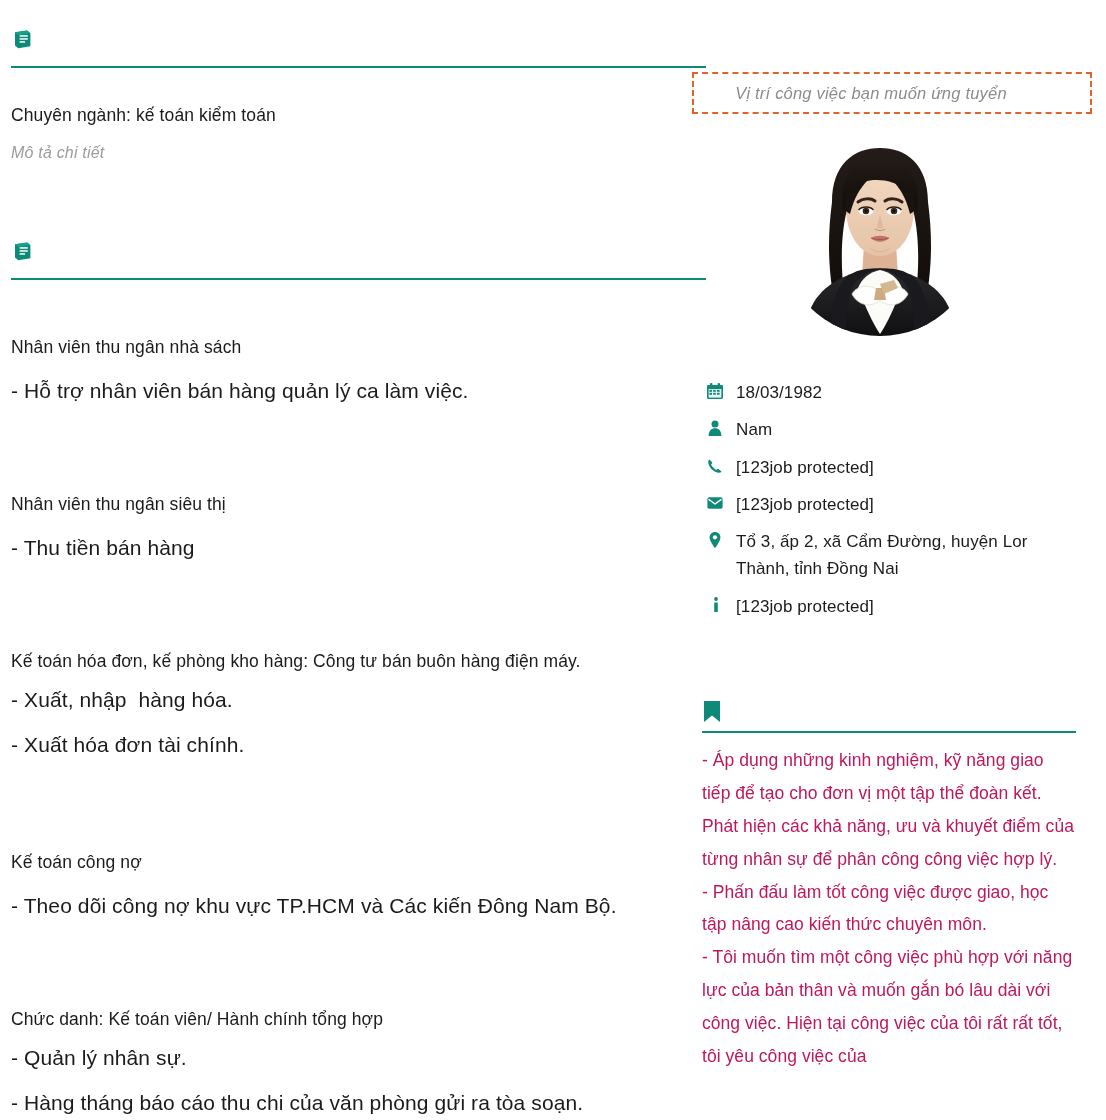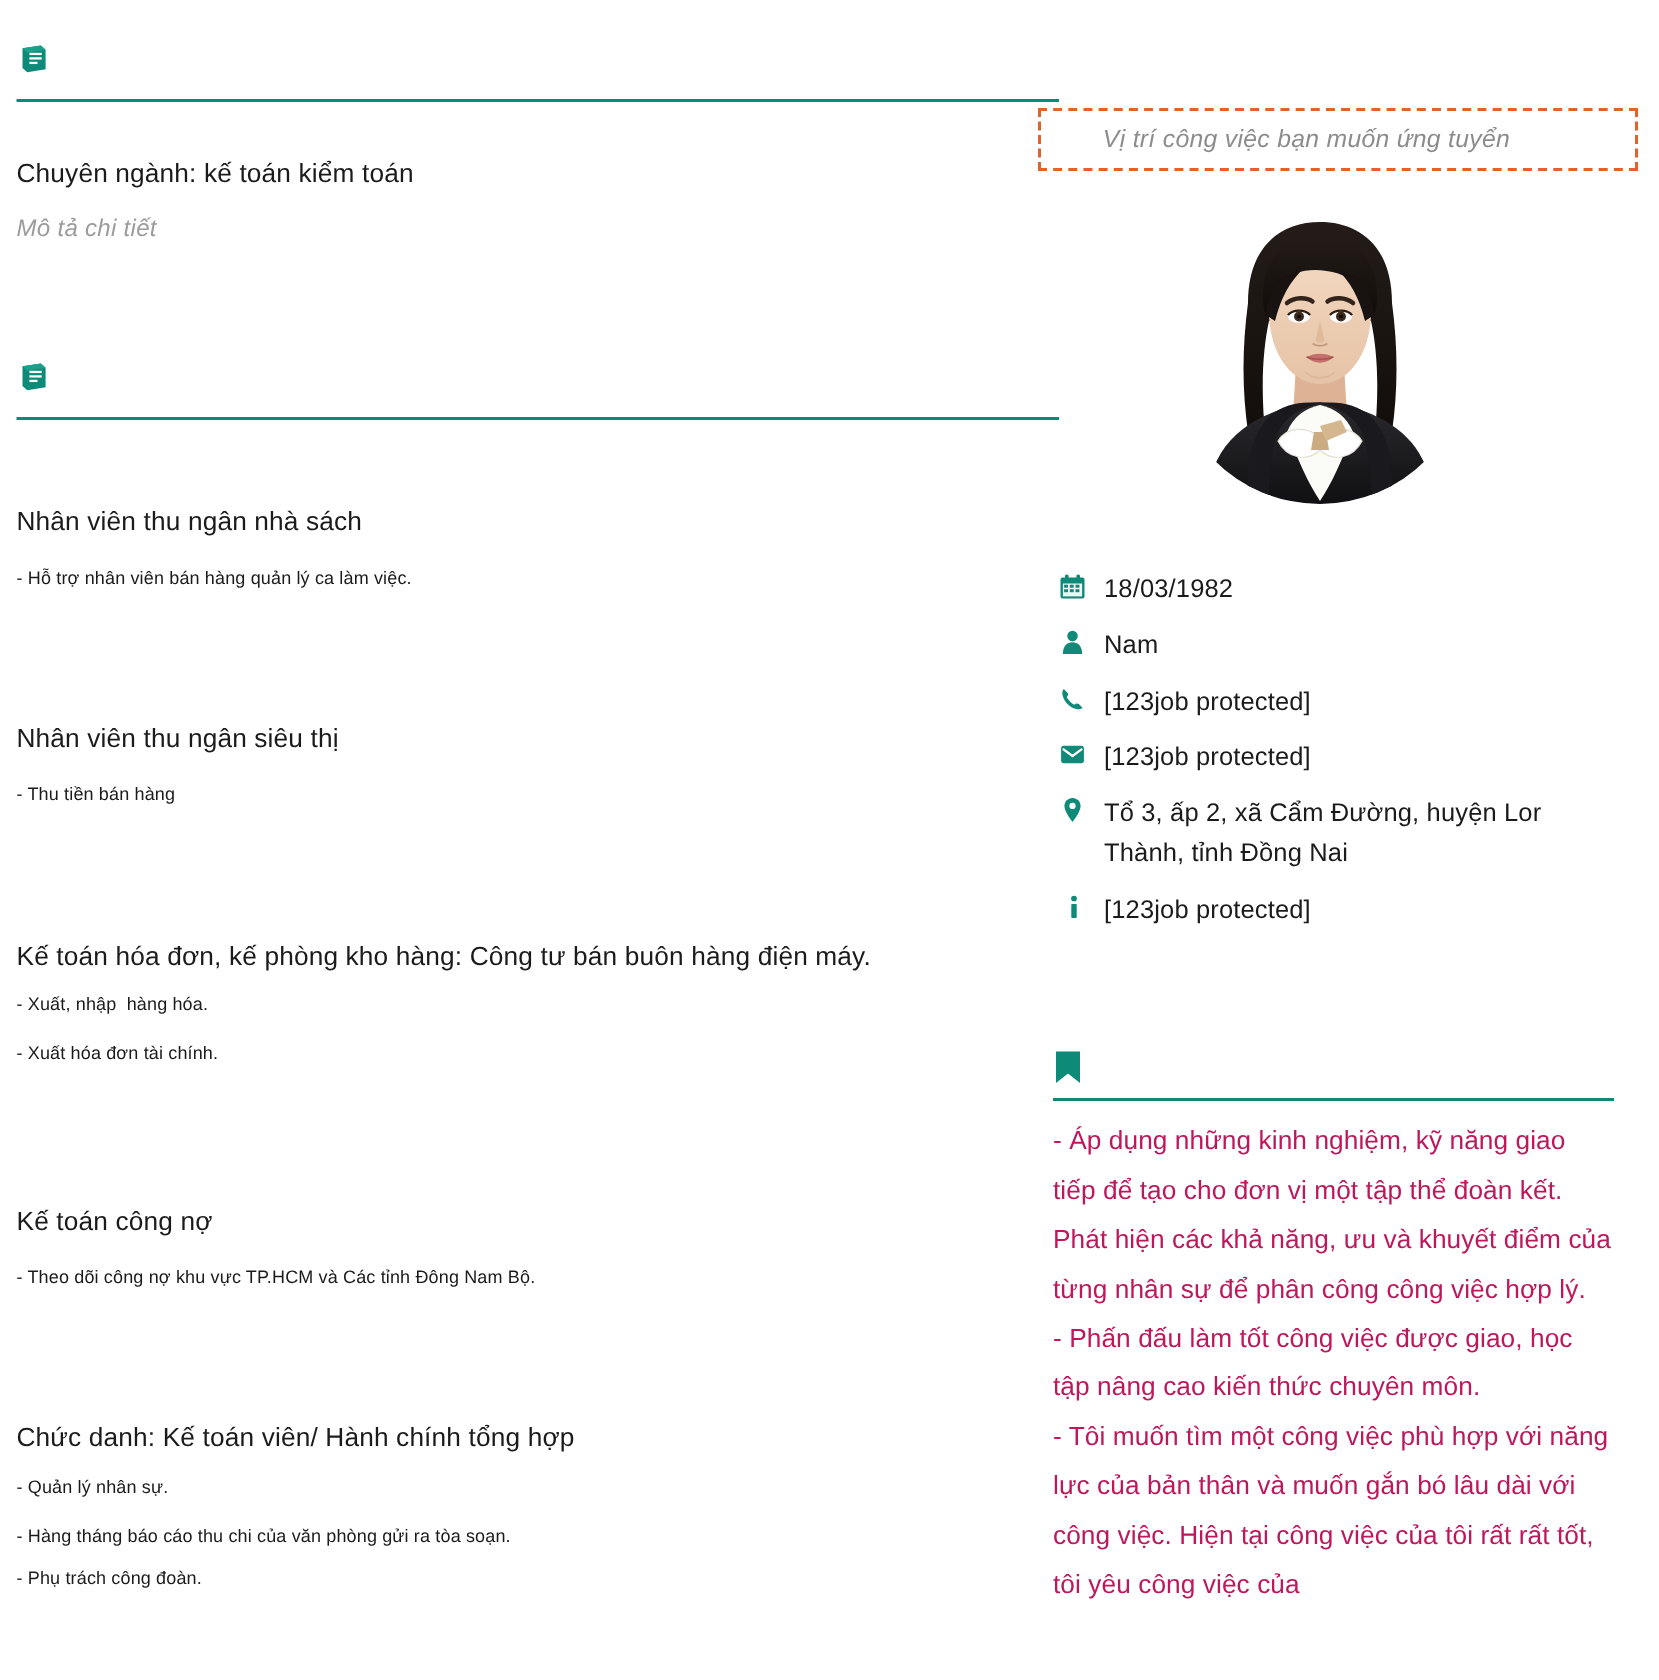--- a/index.html
+++ b/index.html
@@ -38,21 +38,21 @@
     margin-top: 2px;
   }
 
   .job-title {
     font-size: 17.5px;
     color: #1b1b1b;
     line-height: 1.35;
     letter-spacing: 0.1px;
   }
   .job-bullet {
-    font-size: 12px;
+    font-size: 21px;
     color: #1b1b1b;
     line-height: 1.35;
     letter-spacing: 0.1px;
   }
   .placeholder-it {
     font-size: 16px;
     color: #9c9c9c;
     font-style: italic;
     letter-spacing: 0.2px;
   }
@@ -196,21 +196,21 @@
       </div>
 
       <div style="margin-top:88px;">
         <div class="job-title">Kế toán hóa đơn, kế phòng kho hàng: Công tư bán buôn hàng điện máy.</div>
         <div class="job-bullet" style="margin-top:12px;white-space:pre;">- Xuất, nhập  hàng hóa.</div>
         <div class="job-bullet" style="margin-top:17px;">- Xuất hóa đơn tài chính.</div>
       </div>
 
       <div style="margin-top:92px;">
         <div class="job-title">Kế toán công nợ</div>
-        <div class="job-bullet" style="margin-top:17px;">- Theo dõi công nợ khu vực TP.HCM và Các tỉnh Đông Nam Bộ.</div>
+        <div class="job-bullet" style="margin-top:17px;">- Theo dõi công nợ khu vực TP.HCM và Các kiến Đông Nam Bộ.</div>
       </div>
 
       <div style="margin-top:88px;">
         <div class="job-title">Chức danh: Kế toán viên/ Hành chính tổng hợp</div>
         <div class="job-bullet" style="margin-top:12px;">- Quản lý nhân sự.</div>
         <div class="job-bullet" style="margin-top:17px;">- Hàng tháng báo cáo thu chi của văn phòng gửi ra tòa soạn.</div>
         <div class="job-bullet" style="margin-top:12px;">- Phụ trách công đoàn.</div>
       </div>
     </div>
   </div>

